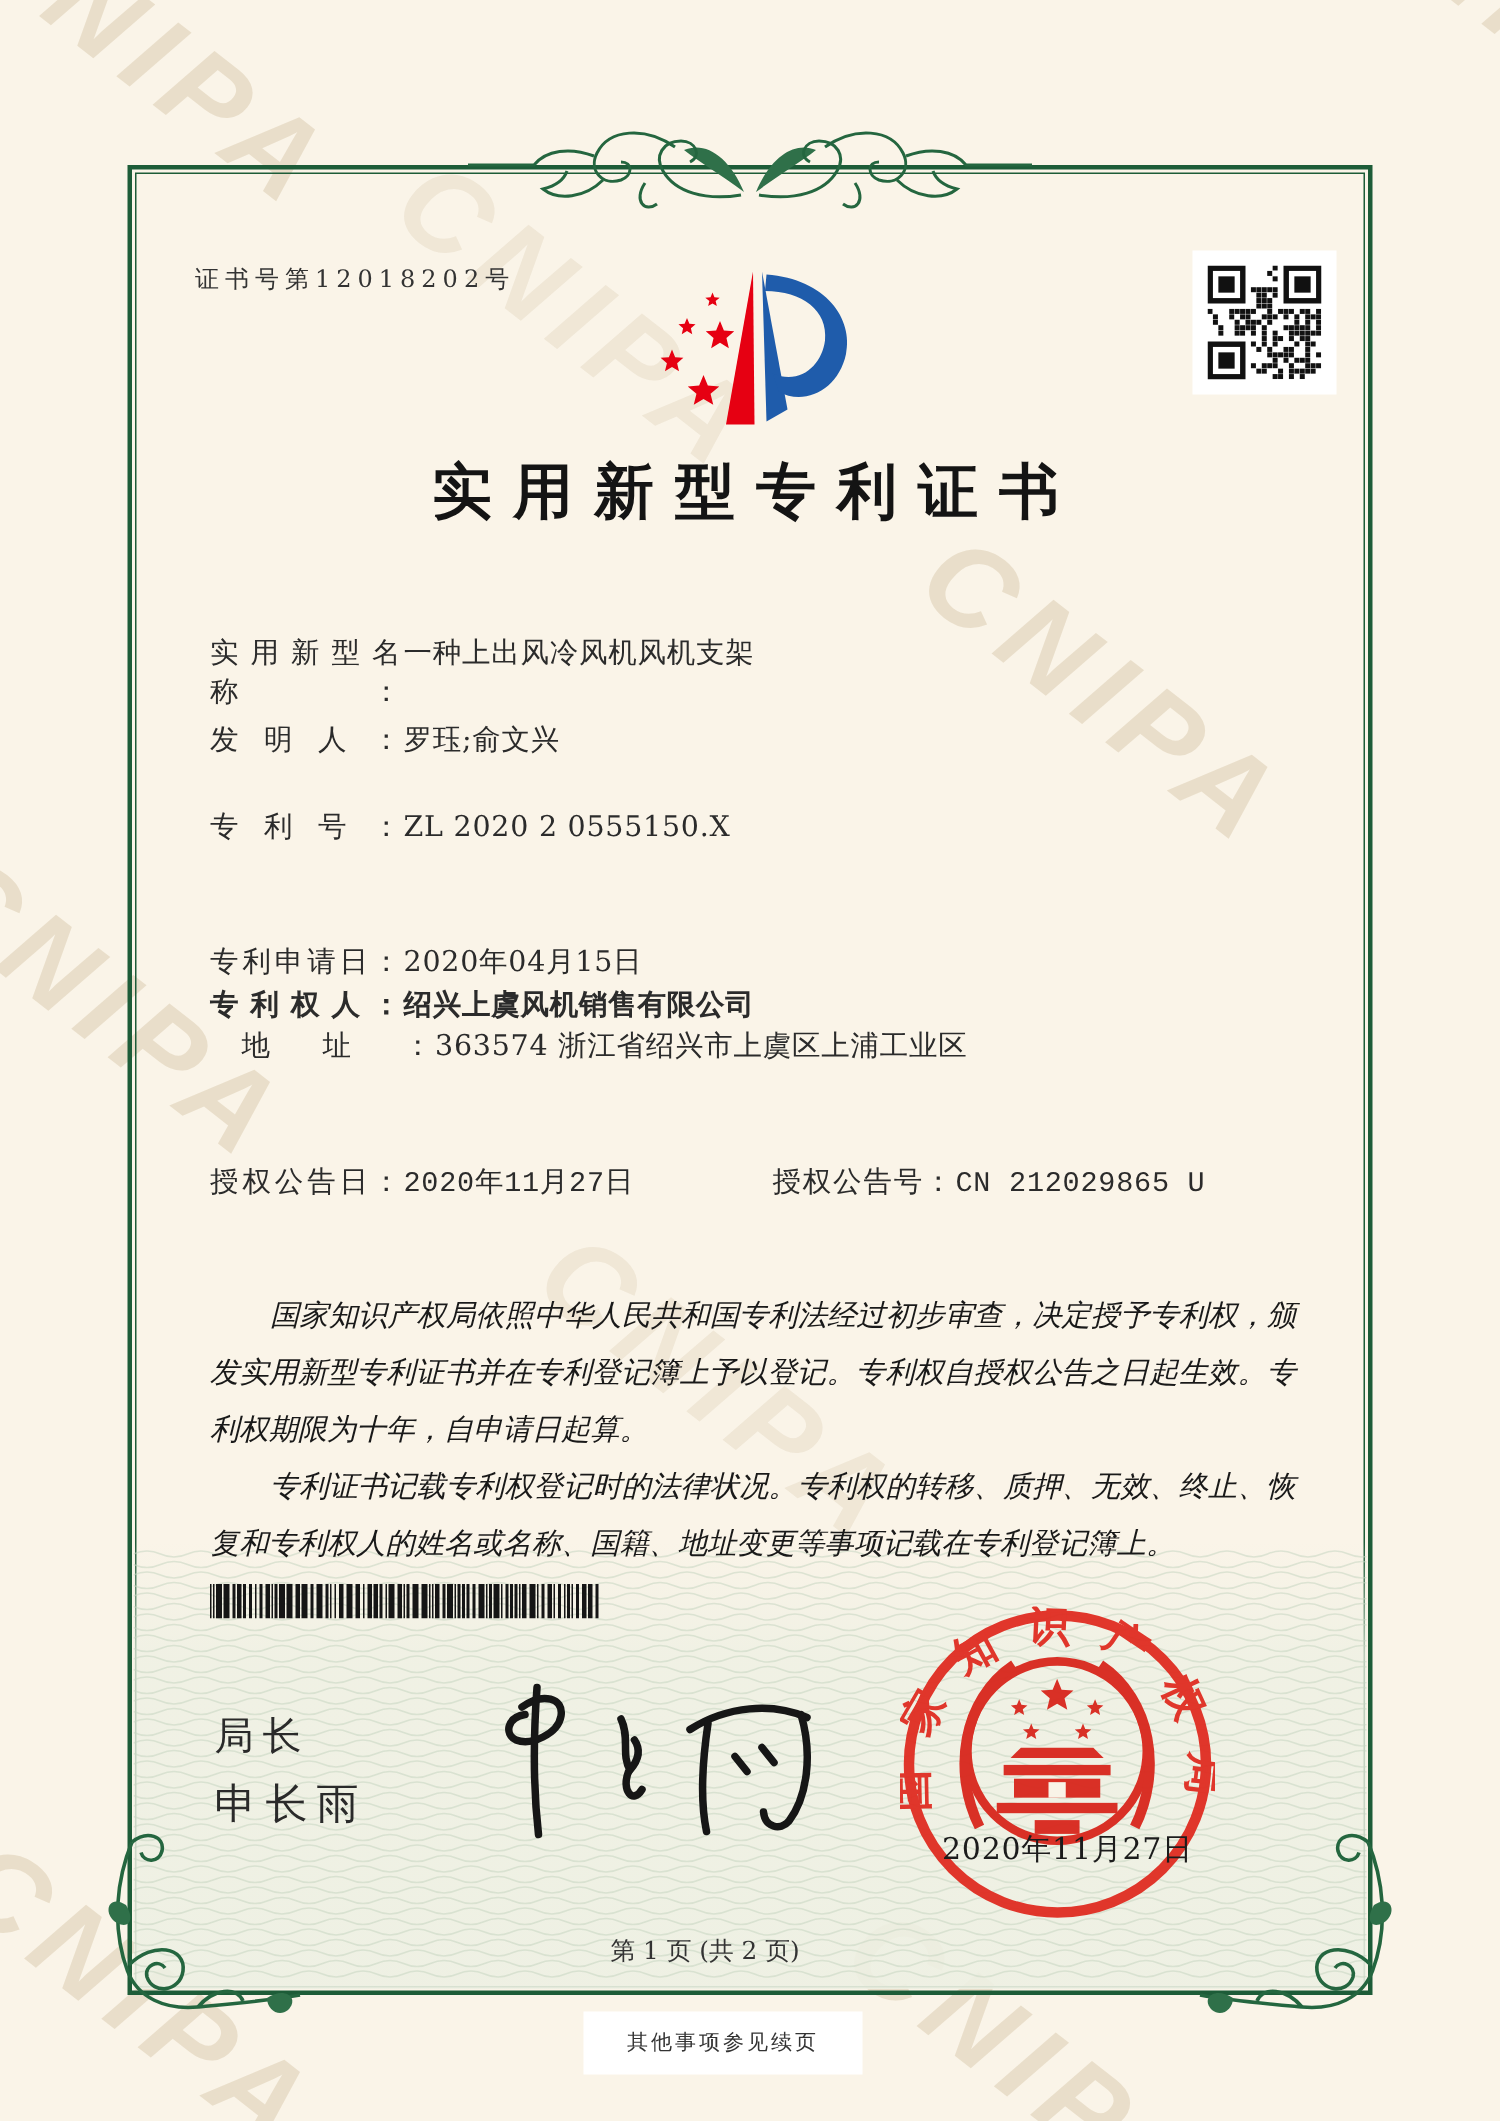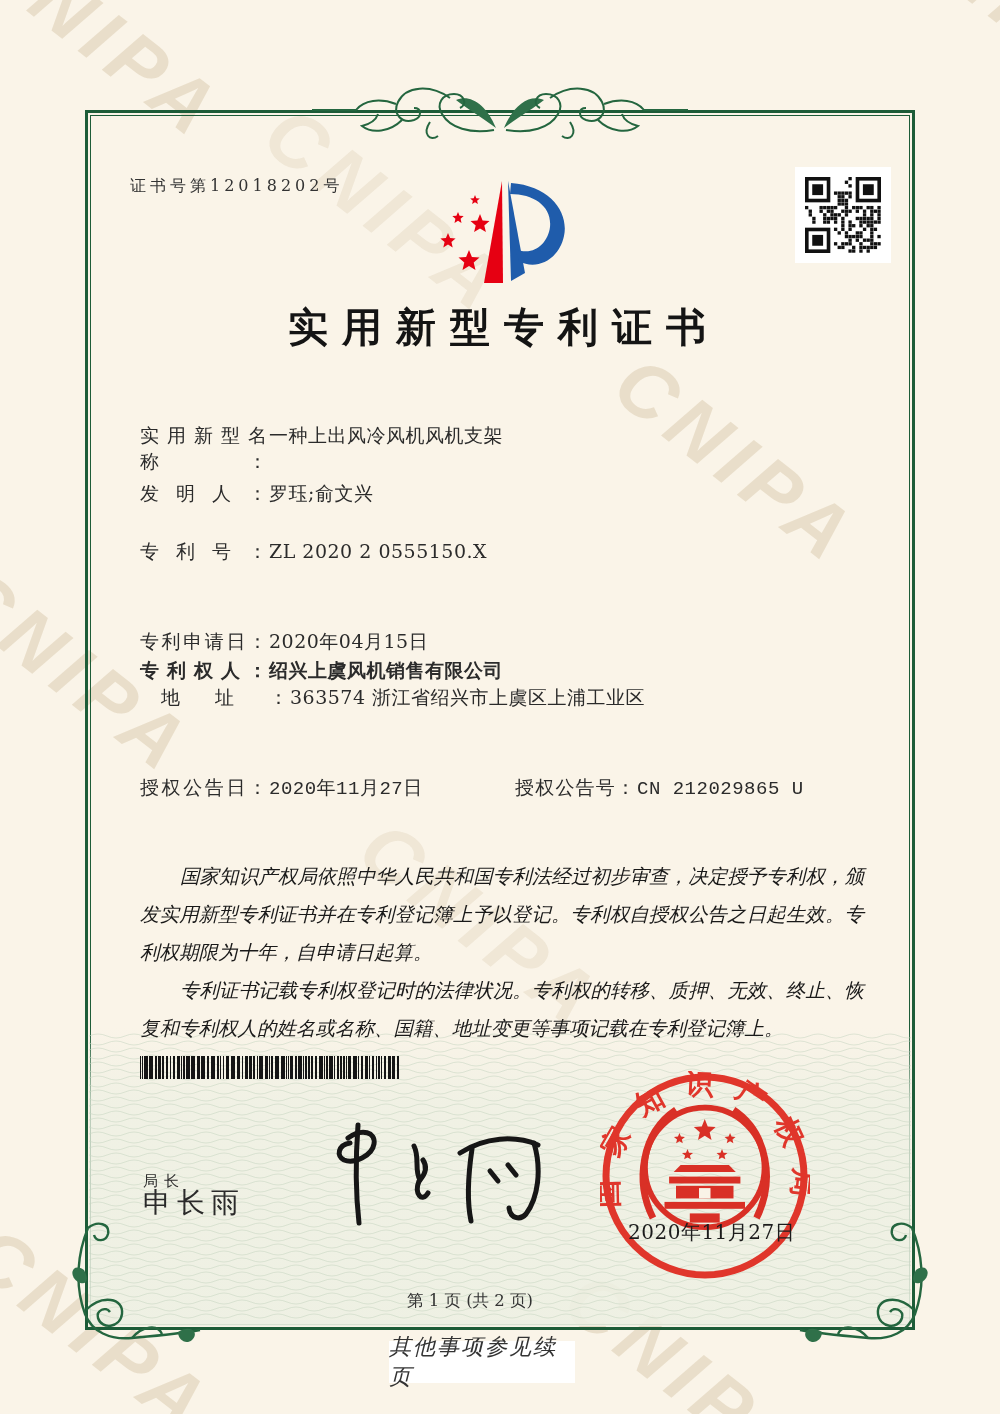--- a/index.html
+++ b/index.html
@@ -17,27 +17,27 @@
          letter-spacing:14px;text-indent:14px;color:#141414;z-index:5;}
   .qr-box{left:795px;top:167px;width:96px;height:96px;background:#fff;z-index:4;}
   .row{left:140px;width:745px;font-size:19px;line-height:26px;display:flex;z-index:5;color:#2b2b2b;}
   .row .lbl{display:inline-block;width:127px;flex:none;text-align:justify;text-align-last:justify;}
   .row .val{margin-left:2px;letter-spacing:.5px;}
   .grant-pair2{position:absolute;left:375px;top:0;display:flex;}
   .grant-pair2 .lbl{width:120px;}
   .body-text{left:140px;top:826px;width:724px;z-index:5;font-style:italic;
              font-size:19.5px;line-height:38px;text-align:justify;color:#191919;margin-top:32px;}
   .body-text p{margin:0;text-indent:40px;}
-  .sig-title{left:143px;top:1140px;font-size:15px;letter-spacing:6px;z-index:5;margin-top:32px;}
+  .sig-title{left:143px;top:1140px;font-size:26px;letter-spacing:6px;z-index:5;}
   .sig-name{left:143px;top:1184px;font-size:28px;letter-spacing:6px;z-index:5;}
   .seal-date{left:628px;top:1219px;width:170px;font-size:20px;color:#1c1c1c;z-index:7;letter-spacing:.5px;white-space:nowrap;}
   .page-indicator{left:350px;top:1290px;width:240px;text-align:center;font-size:16.5px;z-index:5;color:#333;}
   .footer-note{left:389px;top:1341px;width:186px;height:42px;background:#ffffff;z-index:5;
-               display:flex;align-items:center;justify-content:center;font-style:italic;
-               font-size:22px;letter-spacing:2px;color:#333;}
+               display:flex;align-items:center;justify-content:center;
+               font-size:14px;letter-spacing:2px;color:#333;}
   svg{display:block;}
 </style>
 </head>
 <body>
 
 <div class="page">
 
   <span class="wm" style="left:-40px;top:-10px;">CNIPA</span>
   <span class="wm" style="left:870px;top:-45px;">CNIPA</span>
   <span class="wm faint" style="left:245px;top:165px;">CNIPA</span>

